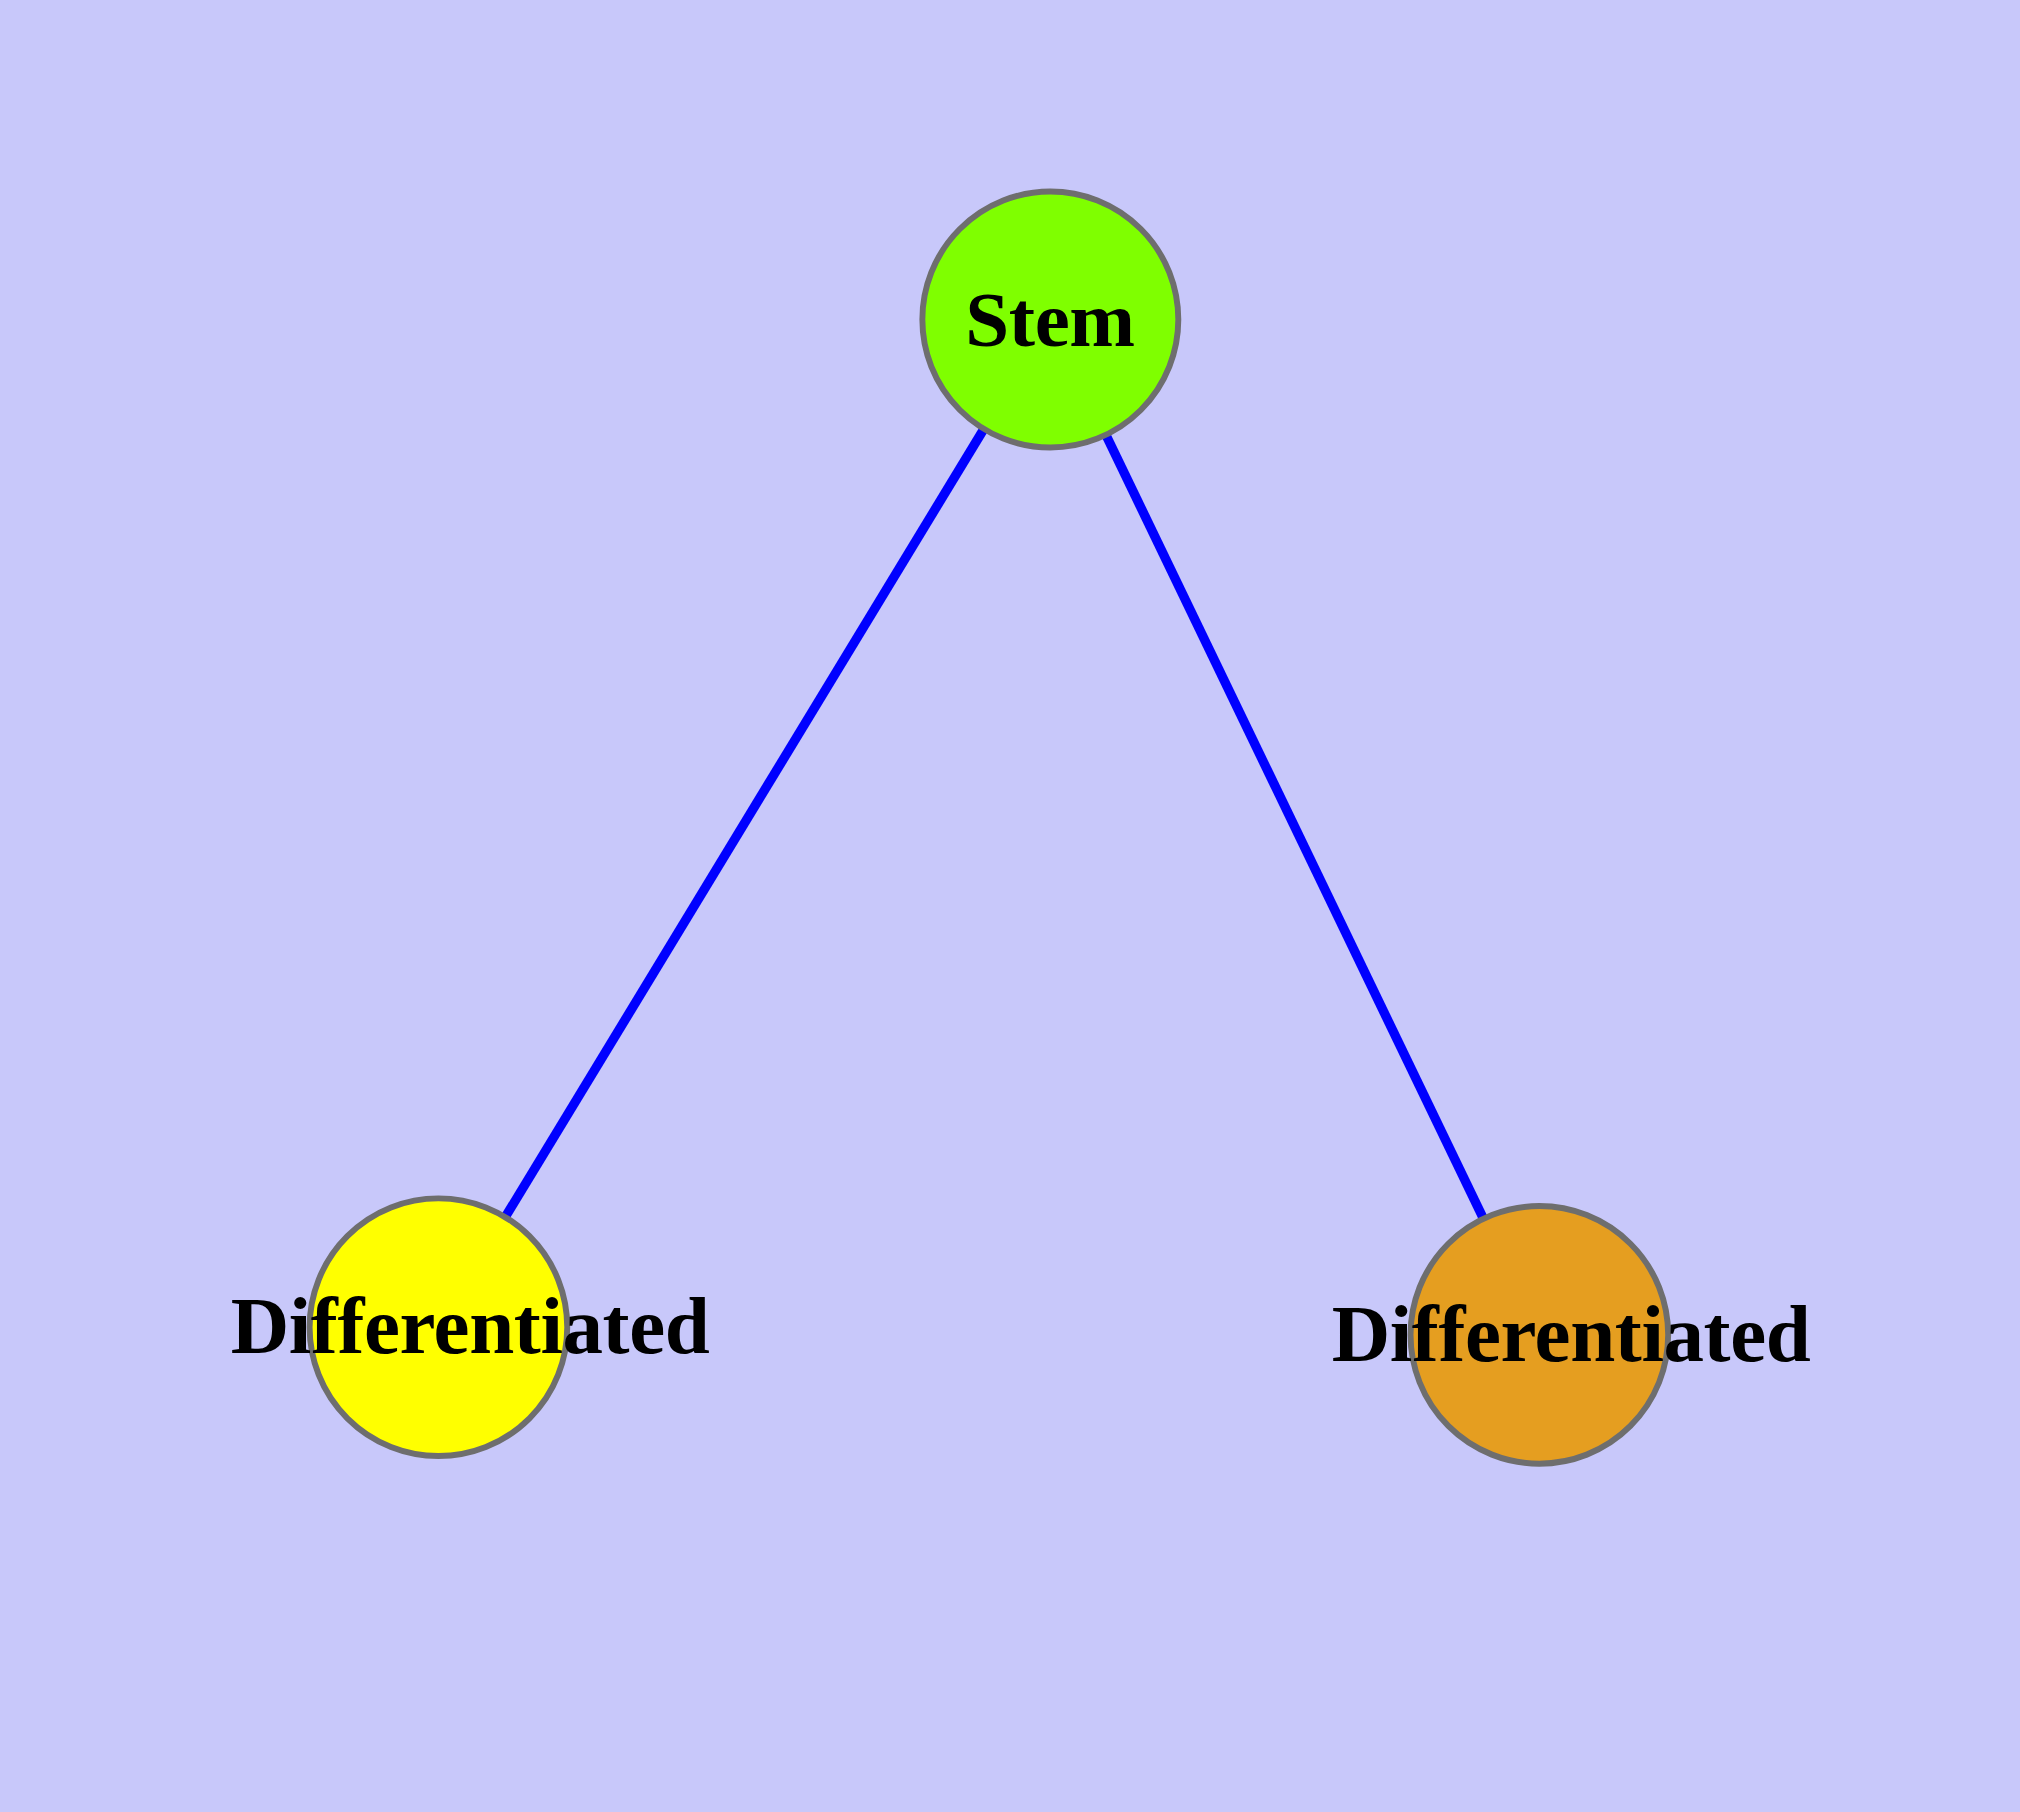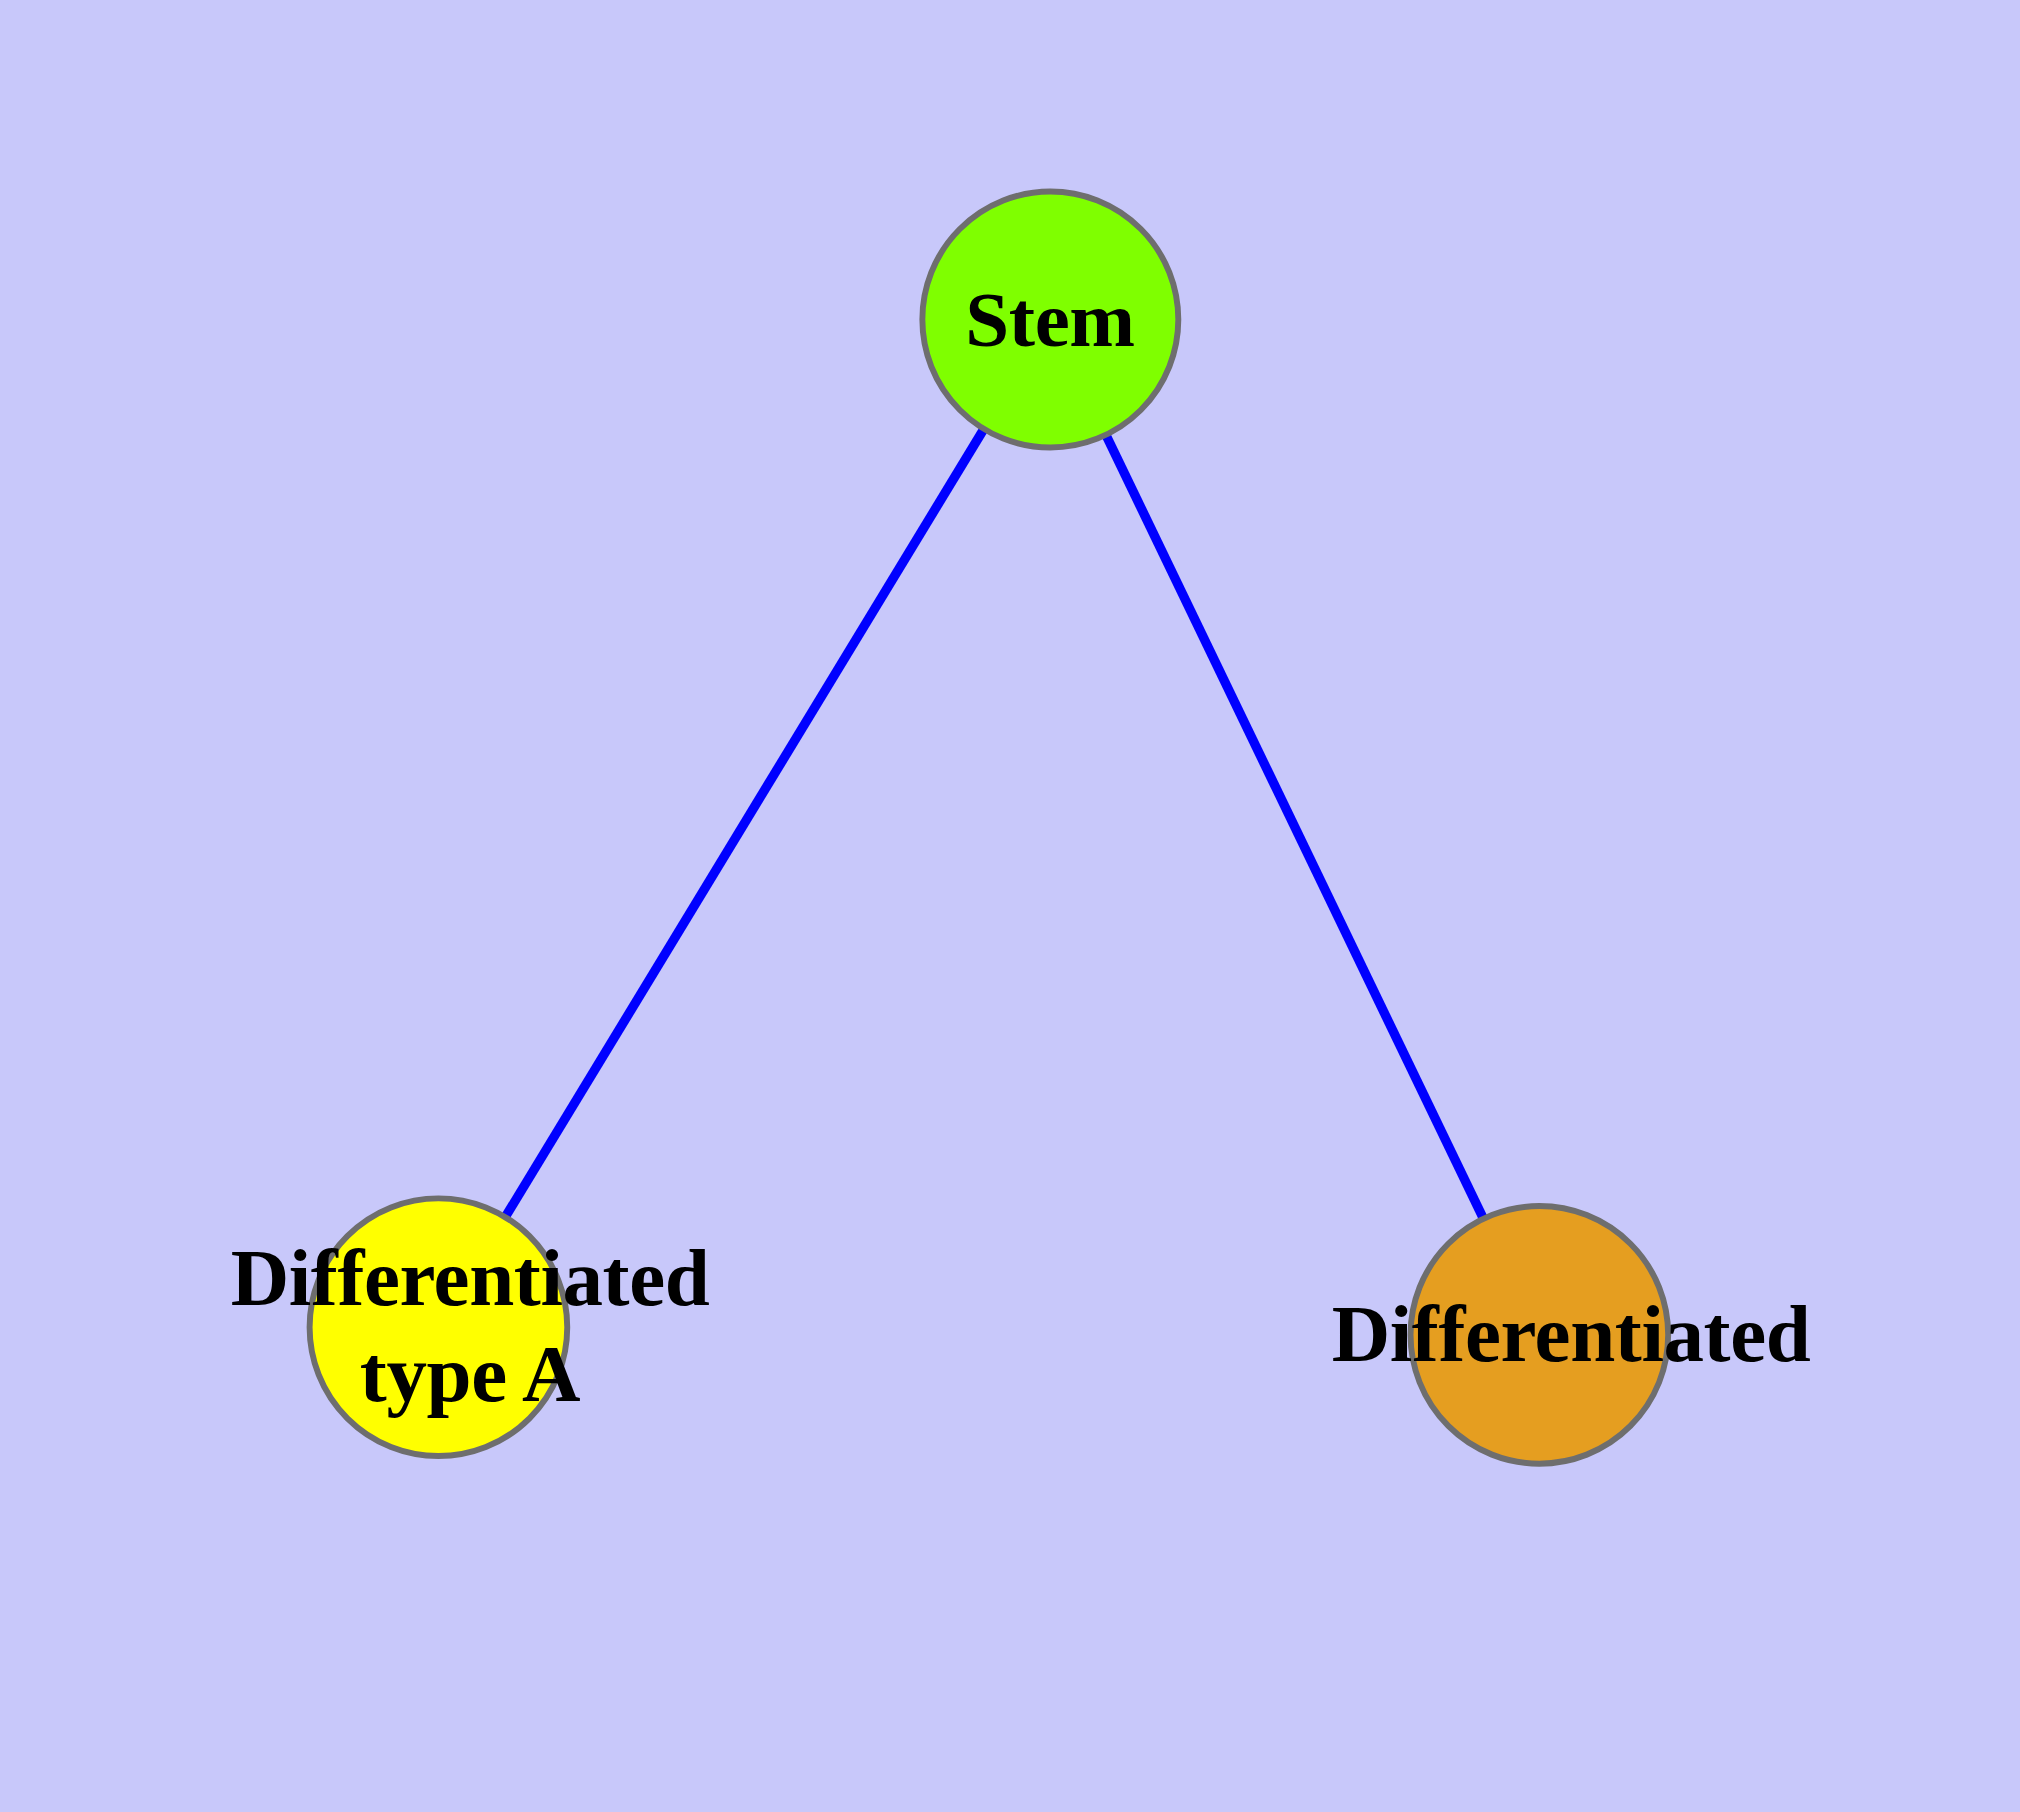--- a/index.html
+++ b/index.html
@@ -63,18 +63,18 @@
       </g>
     <g id="nodes-group">
         <circle cx="1239" cy="377" r="151" fill="#7fff00" stroke="#6e6e6e" stroke-width="7"></circle>
         <circle cx="517" cy="1566" r="152" fill="#ffff00" stroke="#6e6e6e" stroke-width="7"></circle>
         <circle cx="1816" cy="1575" r="152" fill="#e59e20" stroke="#6e6e6e" stroke-width="7"></circle>
       </g>
   </svg>
 
   <div id="labels-layer">
       <div class="node-label label-root" style="left: 1050px; top: 320px; font-size: 79px; color: rgb(0, 0, 0);"><span>Stem</span></div>
-      <div class="node-label label-leaf" style="left: 438px; top: 1327px; font-size: 81px; color: rgb(0, 0, 0);"><span>Differentiated</span><br><span>type A</span></div>
+      <div class="node-label label-leaf" style="left: 438px; top: 1327px; font-size: 81px; color: rgb(0, 0, 0);"><span>Differentiated</span><br></div>
       <div class="node-label label-leaf" style="left: 1539px; top: 1335px; font-size: 81px; color: rgb(0, 0, 0);"><span>Differentiated</span><br></div>
     </div>
 
 </div>
 
 
 </body></html>

